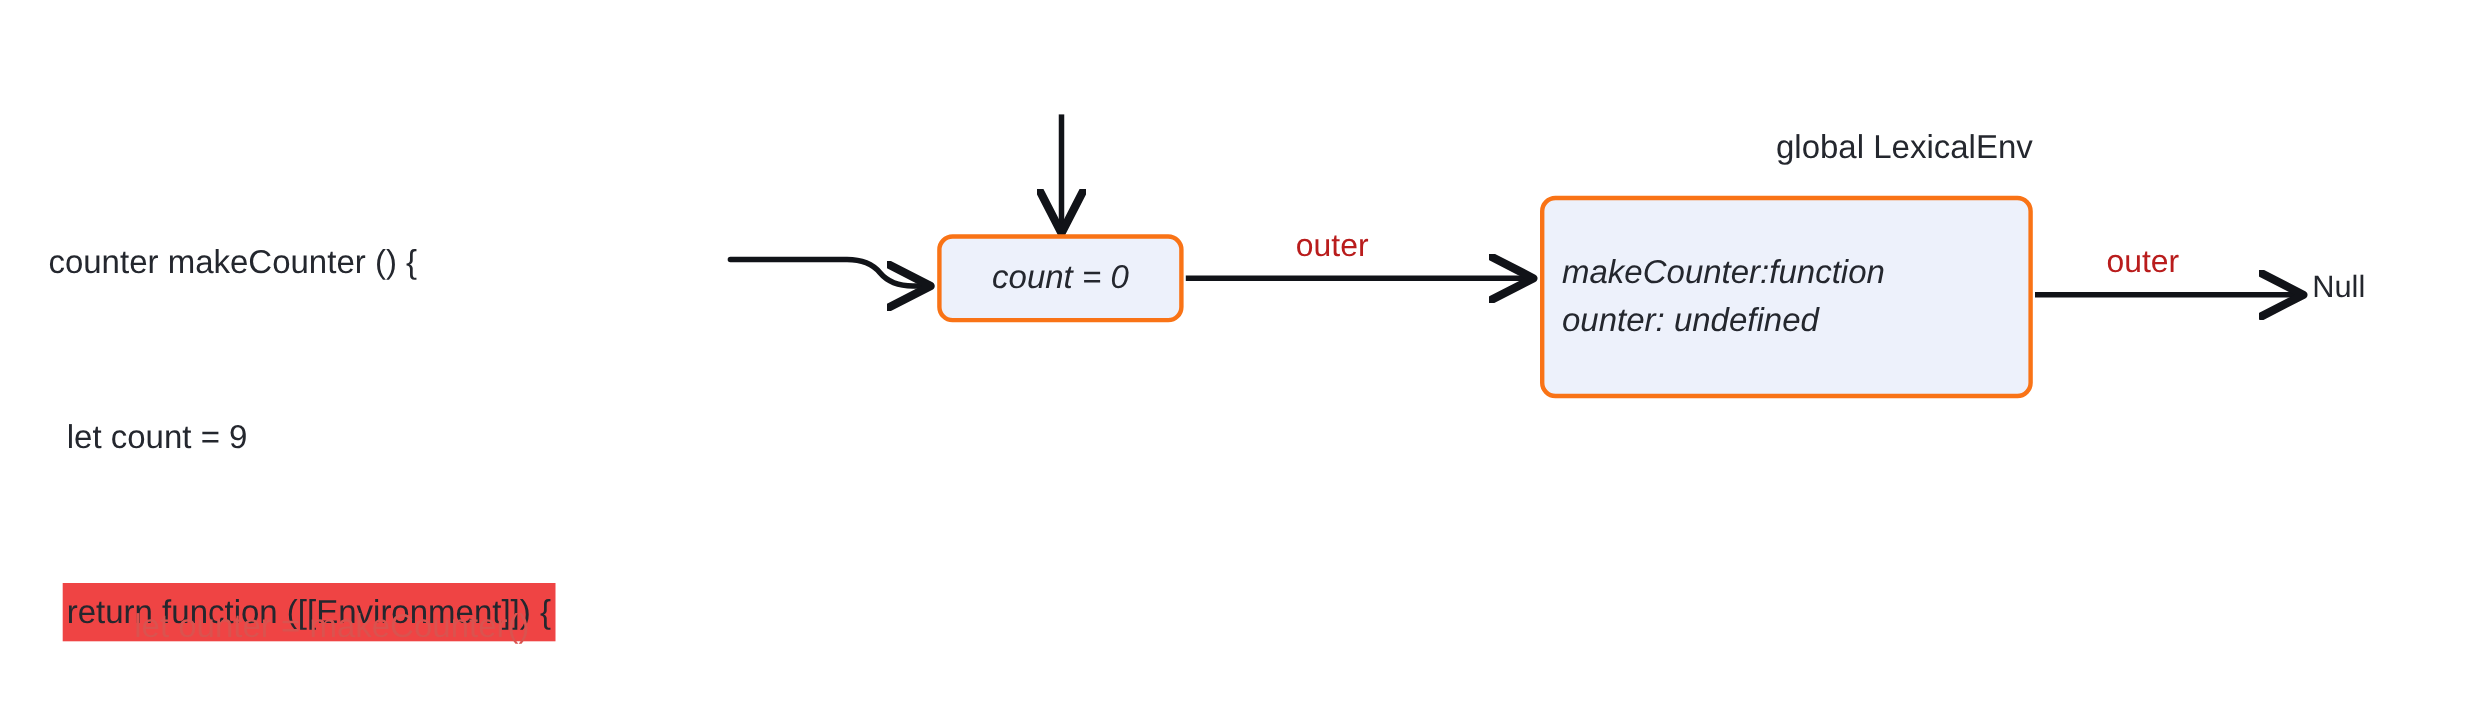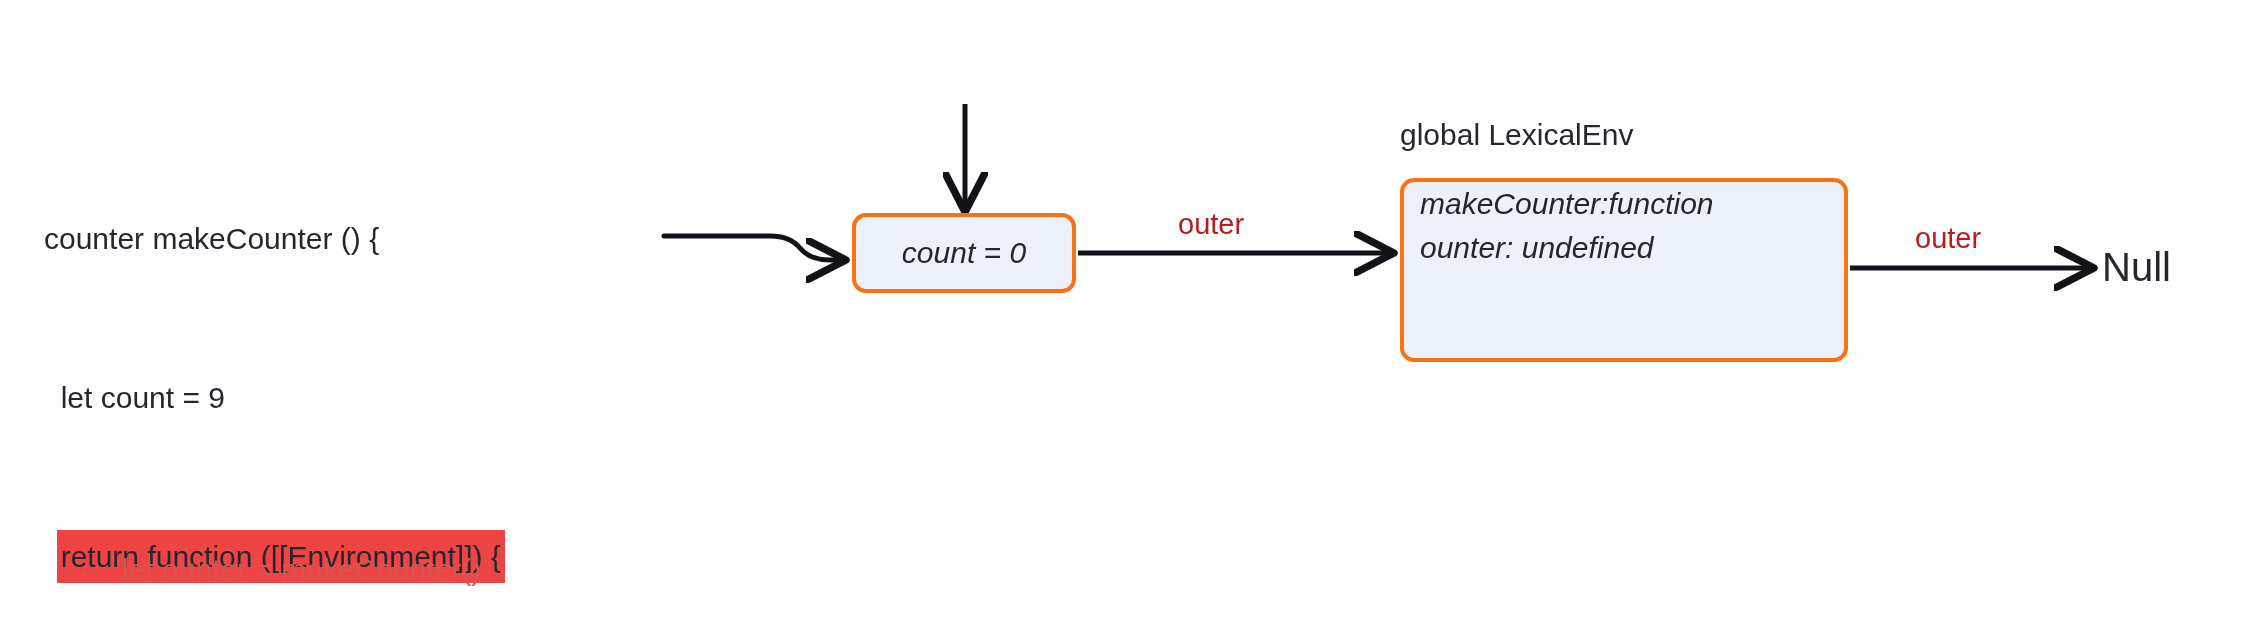--- a/index.html
+++ b/index.html
@@ -73,43 +73,44 @@
     justify-content: center;
   }
   #count-box .box-text { white-space: nowrap; }
   #global-box {
     left: 1400px;
     top: 178px;
     width: 448px;
     height: 184px;
     display: flex;
     flex-direction: column;
+    justify-content: center;
     padding-left: 16px;
     box-sizing: border-box;
   }
   #global-box .box-line {
     line-height: 44px;
     white-space: nowrap;
   }
   #global-box-title {
     position: absolute;
     left: 1400px;
     top: 118px;
     width: 448px;
-    text-align: left;
+    text-align: right;
     font-size: 30px;
     color: #24272e;
     white-space: nowrap;
   }
   
   #null-label {
     position: absolute;
     left: 2102px;
     top: 245px;
-    font-size: 40px;
+    font-size: 28px;
     color: #24272e;
     white-space: nowrap;
     text-align: center;
   }
   
   .edge-label {
     position: absolute;
     font-size: 29px;
     color: #b91c1c;
     white-space: nowrap;

